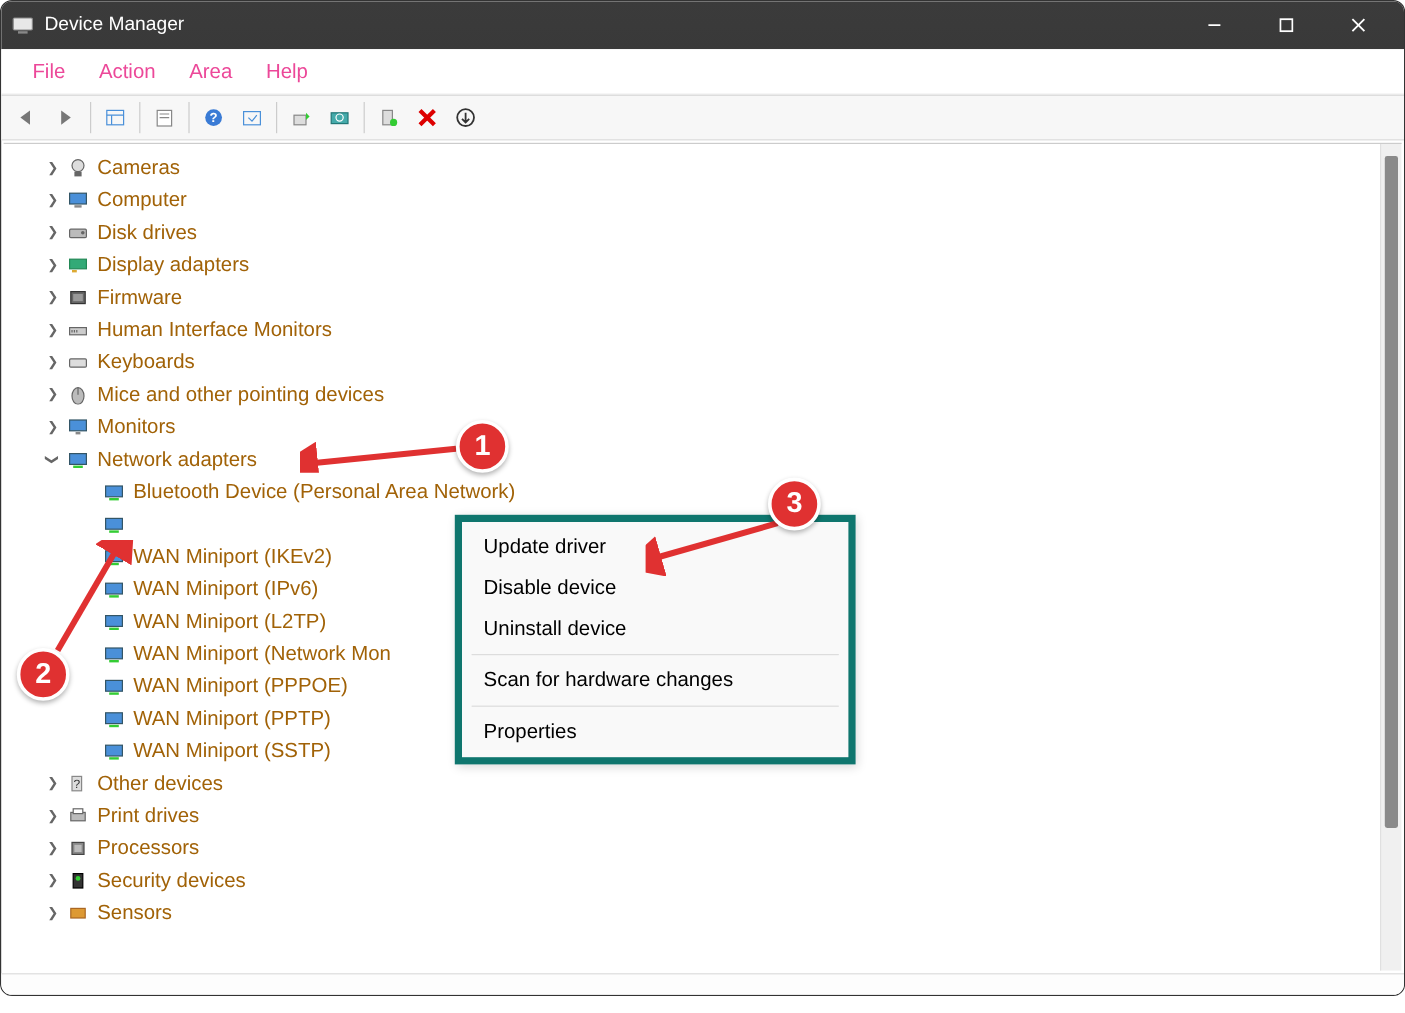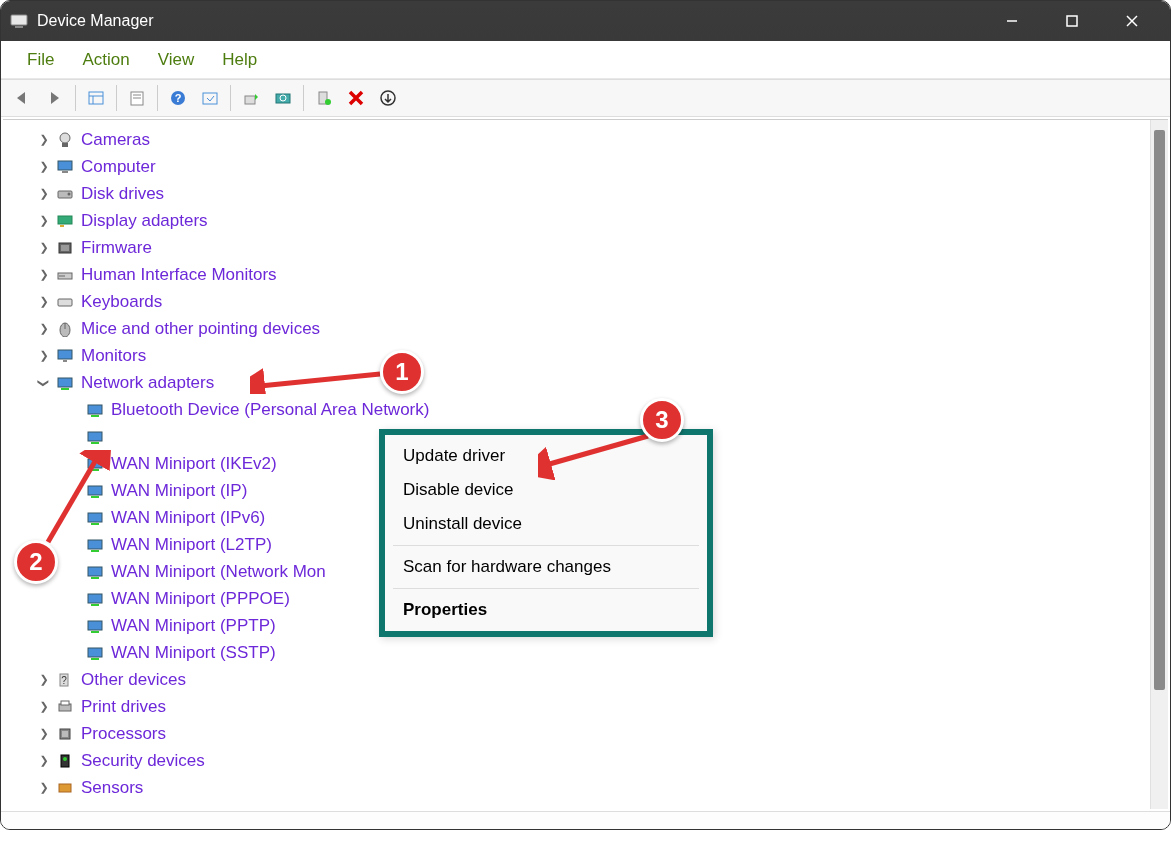--- a/index.html
+++ b/index.html
@@ -8,44 +8,44 @@
 .window { width: 1171px; height: 830px; border: 1px solid #333; border-radius: 10px; overflow: hidden; background: #fff; display: flex; flex-direction: column; position: relative; }
 
 .titlebar { height: 40px; background: linear-gradient(#3b3b3b, #393939); color: #fff; display: flex; align-items: center; padding: 0 8px; }
 .titlebar .icon { width: 20px; height: 20px; margin-right: 8px; display:flex;align-items:center;justify-content:center;}
 .titlebar .title { font-size: 16px; flex: 1; }
 .window-controls { display: flex; }
 .win-btn { width: 60px; height: 40px; display: flex; align-items: center; justify-content: center; color: #fff; font-size: 14px; }
 .win-btn svg { stroke: #fff; }
 
 .menubar { height: 38px; background: #fff; display: flex; align-items: center; padding-left: 12px; border-bottom: 1px solid #e8e8e8; }
-.menu-item { padding: 6px 14px; font-size: 17px; color: #4d7c0f; }
+.menu-item { padding: 6px 14px; font-size: 17px; color: #ec4899; }
 
 .toolbar { height: 38px; background: #f7f7f7; border-top: 1px solid #ddd; border-bottom: 1px solid #ddd; display: flex; align-items: center; padding: 0 6px; gap: 0; }
 .tool-btn { width: 30px; height: 30px; display: flex; align-items: center; justify-content: center; border: 1px solid transparent; margin:0 1px;}
 .tool-sep { width: 1px; height: 26px; background: #ccc; margin: 0 4px; }
 
 .content { flex: 1; display: flex; overflow: hidden; position: relative; border-top:1px solid #ccc; margin:2px;}
 .tree { flex: 1; overflow-y: auto; padding: 6px 0 6px 4px; font-size: 17px; }
 .tree-scrollbar { width: 18px; background: #f0f0f0; border-left:1px solid #e0e0e0; position:relative;}
 .tree-scrollbar-thumb { position:absolute; top:10px; left:3px; right:3px; height:560px; background:#8a8a8a; border-radius:2px;}
 
 .tree-node { display: flex; align-items: center; height: 27px; white-space: nowrap; }
 .expander { width: 18px; height: 18px; display: flex; align-items: center; justify-content: center; color: #666; font-size: 11px; margin-left:28px;}
 .node-icon { width: 20px; height: 18px; margin: 0 6px 0 2px; display:flex;align-items:center;justify-content:center;}
-.node-label { color: #6d28d9; }
+.node-label { color: #a16207; }
 .tree-node.selected { }
 .tree-node.selected .node-label { background: #cce8ff; border:1px solid #99d1ff; padding:0 2px; margin:-1px -3px;}
 
 .child { padding-left: 30px; }
 .child .expander { visibility:hidden; width:18px; margin-left:28px;}
 
 .context-menu { position: absolute; left: 378px; top: 428px; width: 334px; background: #f9f9f9; border: 6px solid #0f766e; box-shadow: 2px 2px 8px rgba(0,0,0,0.15); padding: 4px 0; z-index: 50; font-size:17px;}
 .ctx-item { padding: 7px 18px; color: #000; }
-.ctx-item.bold { font-weight: 700; }
+.ctx-item.bold { font-weight: 400; }
 .ctx-sep { height: 1px; background: #ddd; margin: 4px 8px; }
 
 .annotation-badge { position: absolute; width: 44px; height: 44px; background: #e03131; border: 3px solid #fff; border-radius: 50%; color: #fff; font-size: 24px; font-weight: 700; display: flex; align-items: center; justify-content: center; z-index: 100; box-shadow: 0 2px 4px rgba(0,0,0,0.3);}
 .arrow-svg { position:absolute; z-index:90; }
 
 .statusbar { height:18px; border-top:1px solid #ddd; background:#fdfdfd;}
 </style>
 </head>
 <body>
 
@@ -75,21 +75,21 @@
             <line x1="1" y1="1" x2="11" y2="11" stroke-width="1.5"></line>
             <line x1="11" y1="1" x2="1" y2="11" stroke-width="1.5"></line>
           </svg>
         </div>
     </div>
   </div>
 
   <div class="menubar">
     <div class="menu-item">File</div>
     <div class="menu-item">Action</div>
-    <div class="menu-item">View</div>
+    <div class="menu-item">Area</div>
     <div class="menu-item">Help</div>
   </div>
 
   <div class="toolbar">
     <div class="tool-btn">
         <svg width="20" height="16">
           <path d="M12 2 L4 8 L12 14 Z" fill="#777"></path>
         </svg>
       </div>
     <div class="tool-btn">
@@ -300,30 +300,20 @@
           <span class="expander"></span>
           <span class="node-icon">
             <svg width="18" height="16">
               <rect x="2" y="3" width="14" height="9" fill="#4a90d9" stroke="#356"></rect>
               <rect x="5" y="13" width="8" height="2" fill="#3c3"></rect>
             </svg>
           </span>
           <span class="node-label">WAN Miniport (IKEv2)</span>
         </div>
 
-      <div class="tree-node child">
-          <span class="expander"></span>
-          <span class="node-icon">
-            <svg width="18" height="16">
-              <rect x="2" y="3" width="14" height="9" fill="#4a90d9" stroke="#356"></rect>
-              <rect x="5" y="13" width="8" height="2" fill="#3c3"></rect>
-            </svg>
-          </span>
-          <span class="node-label">WAN Miniport (IP)</span>
-        </div>
 
       <div class="tree-node child">
           <span class="expander"></span>
           <span class="node-icon">
             <svg width="18" height="16">
               <rect x="2" y="3" width="14" height="9" fill="#4a90d9" stroke="#356"></rect>
               <rect x="5" y="13" width="8" height="2" fill="#3c3"></rect>
             </svg>
           </span>
           <span class="node-label">WAN Miniport (IPv6)</span>

